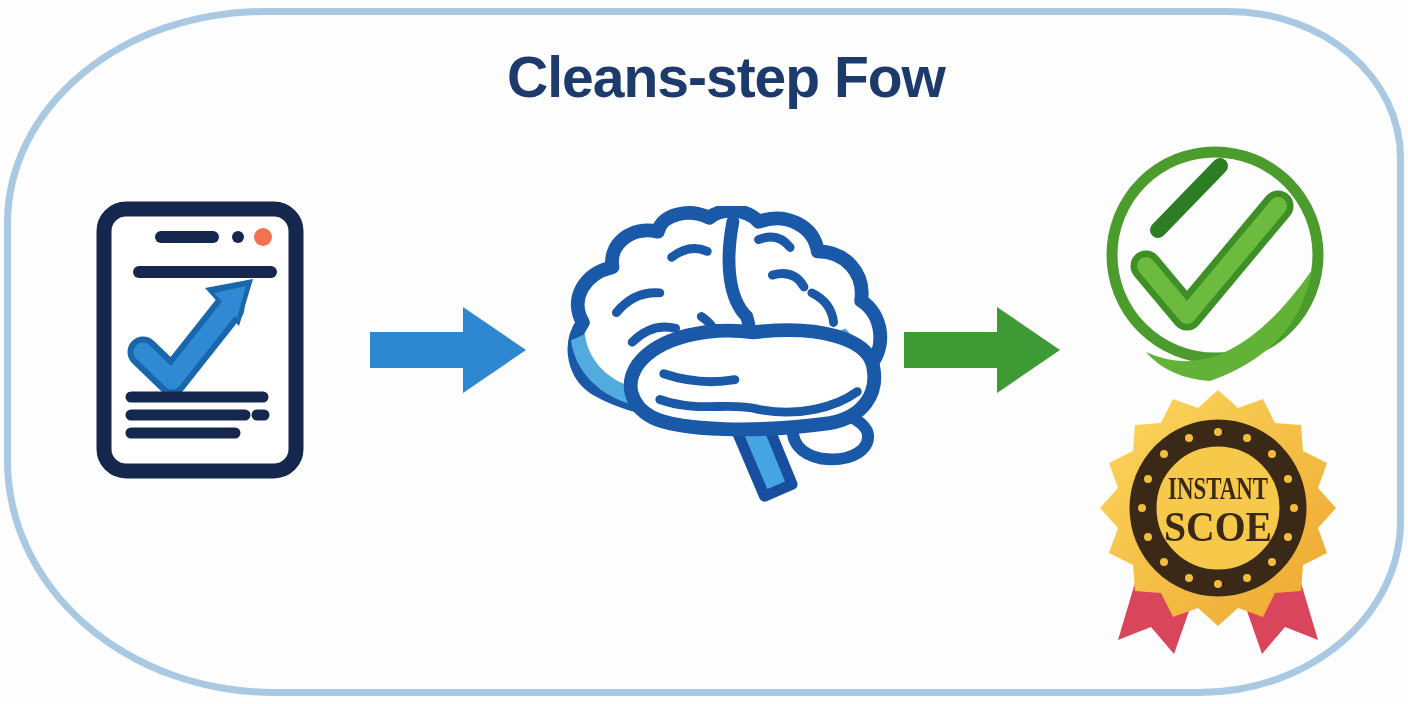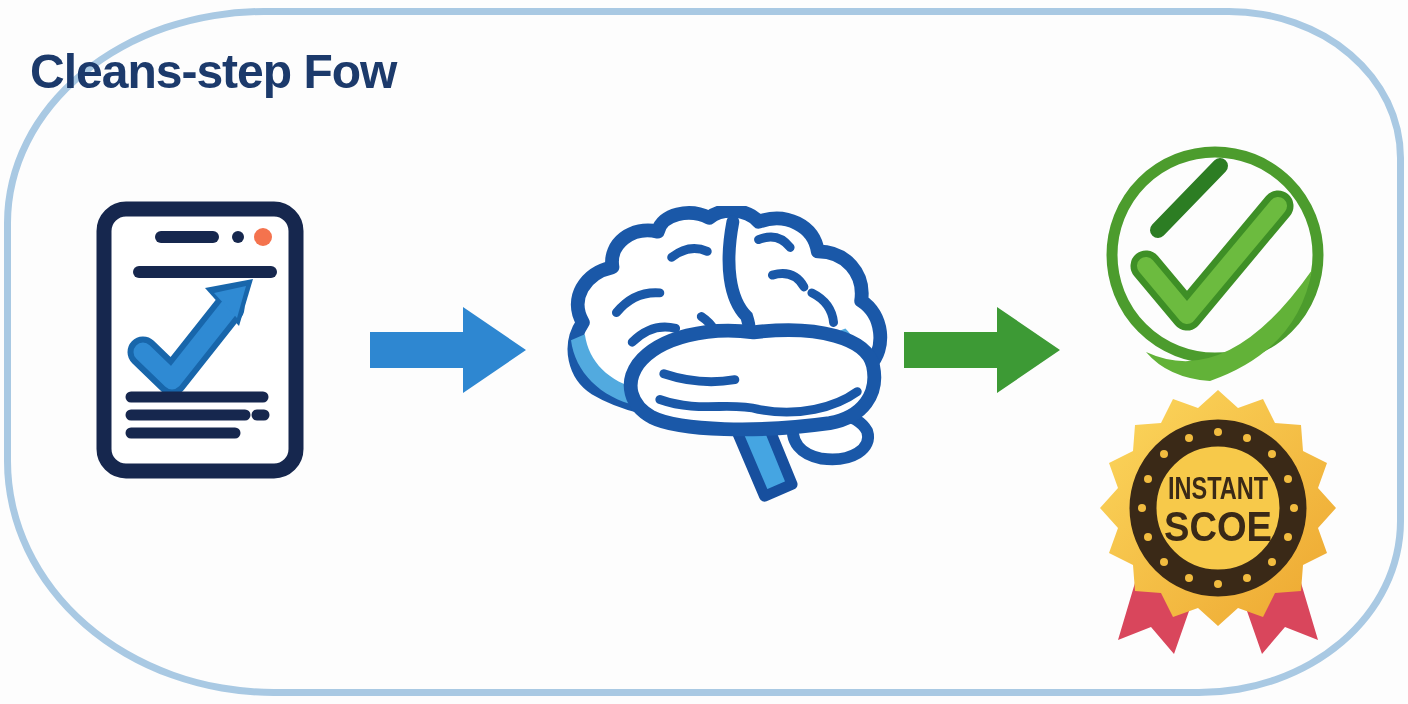--- a/index.html
+++ b/index.html
@@ -9,25 +9,25 @@
     font-family:"Liberation Sans", sans-serif;
   }
   .frame{
     position:absolute;left:4px;top:8px;right:4px;bottom:8px;
     border:7px solid #a9c9e3;
     border-radius:260px 175px 205px 270px / 215px 150px 175px 235px;
     z-index:0;
   }
   .title{
     position:absolute;left:0;right:0;top:44px;
-    padding-left:30px;
-    font-size:48px;font-weight:bold;letter-spacing:-1px;
+    text-align:center;padding-left:44px;
+    font-size:57px;font-weight:bold;letter-spacing:-1px;
     color:#1c3a6b;z-index:2;
   }
-  .abs{position:absolute;z-index:1;}
+  .abs{position:absolute;z-index:1;font-family:Liberation Serif, serif;}
   .doc-icon{left:95px;top:200px;width:210px;height:280px;}
   .arrow1{left:368px;top:300px;width:160px;height:100px;}
   .brain-icon{left:558px;top:206px;width:332px;height:306px;}
   .arrow2{left:902px;top:300px;width:160px;height:100px;}
   .check-icon{left:1098px;top:138px;width:240px;height:250px;}
   .badge{left:1096px;top:386px;width:244px;height:278px;z-index:2;}
   svg{display:block;width:100%;height:100%;}
 </style>
 </head>
 <body>

